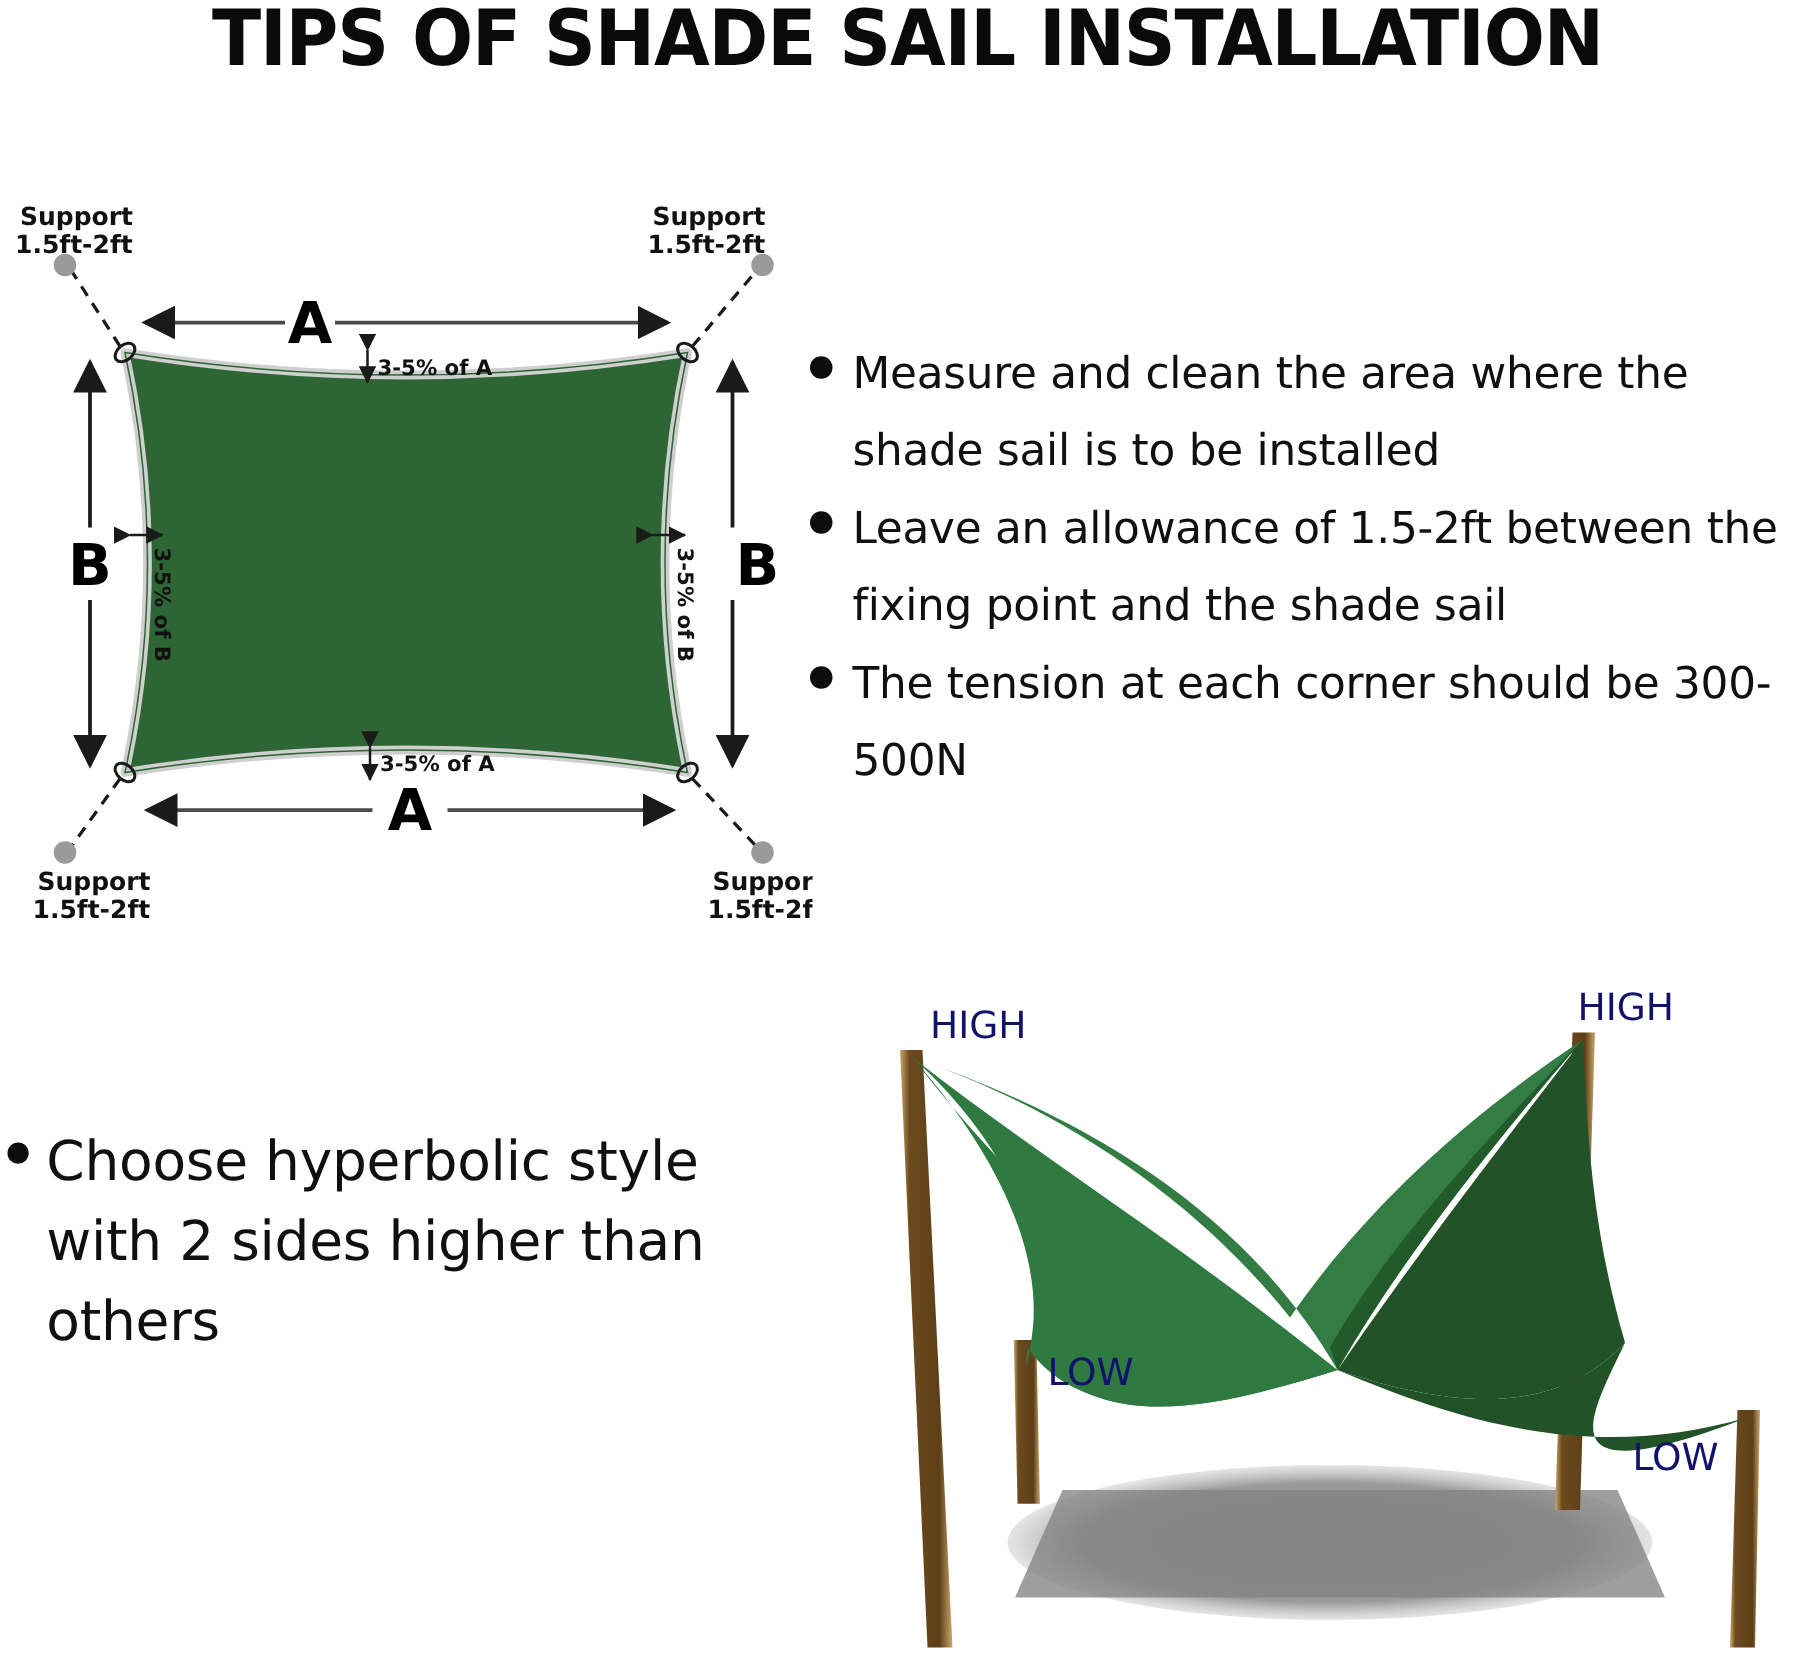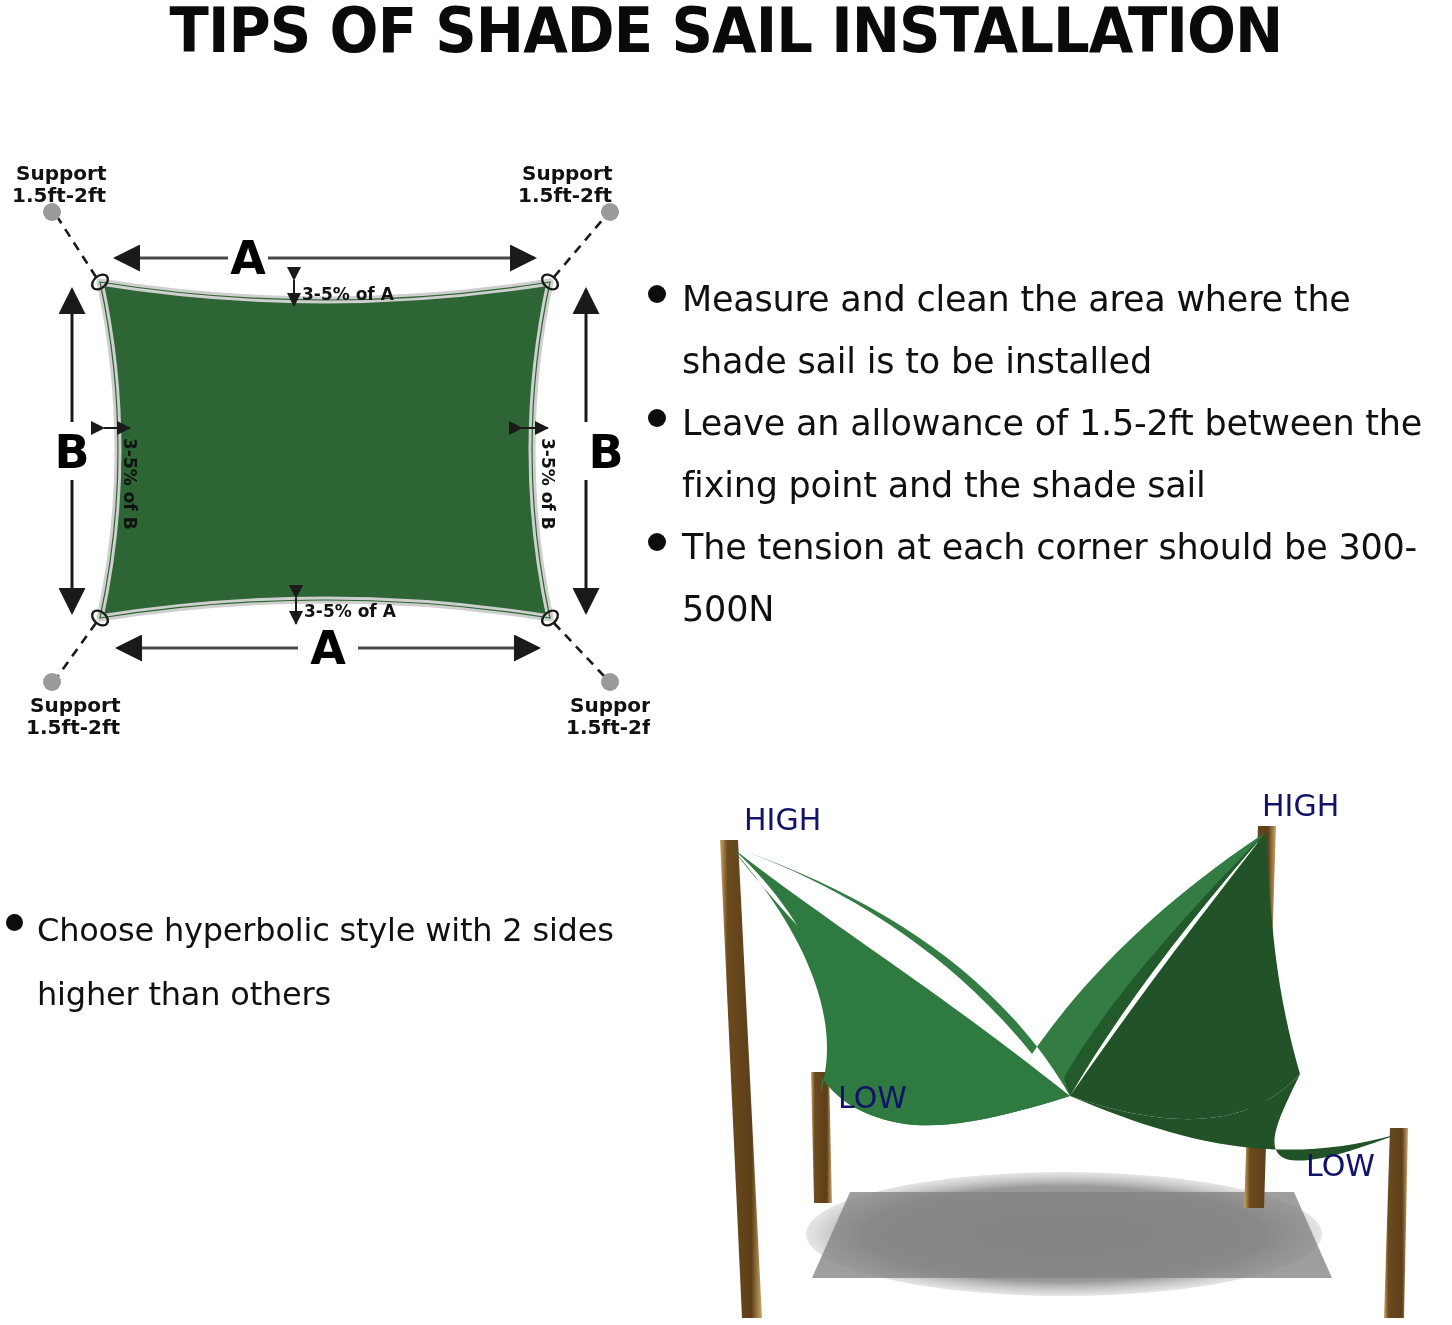--- a/index.html
+++ b/index.html
@@ -79,21 +79,21 @@
     top: 898px;
     width: 620px;
   }
   #hyperbolic-list .bullet-dot {
     width: 17px;
     height: 17px;
     margin-top: 16px;
     margin-right: 14px;
   }
   #hyperbolic-list .bullet-text {
-    font-size: 32px;
+    font-size: 44px;
     line-height: 64px;
   }
 
   
   #hyperbolic-illustration {
     position: absolute;
     left: 672px;
     top: 778px;
     width: 780px;
     height: 547px;

